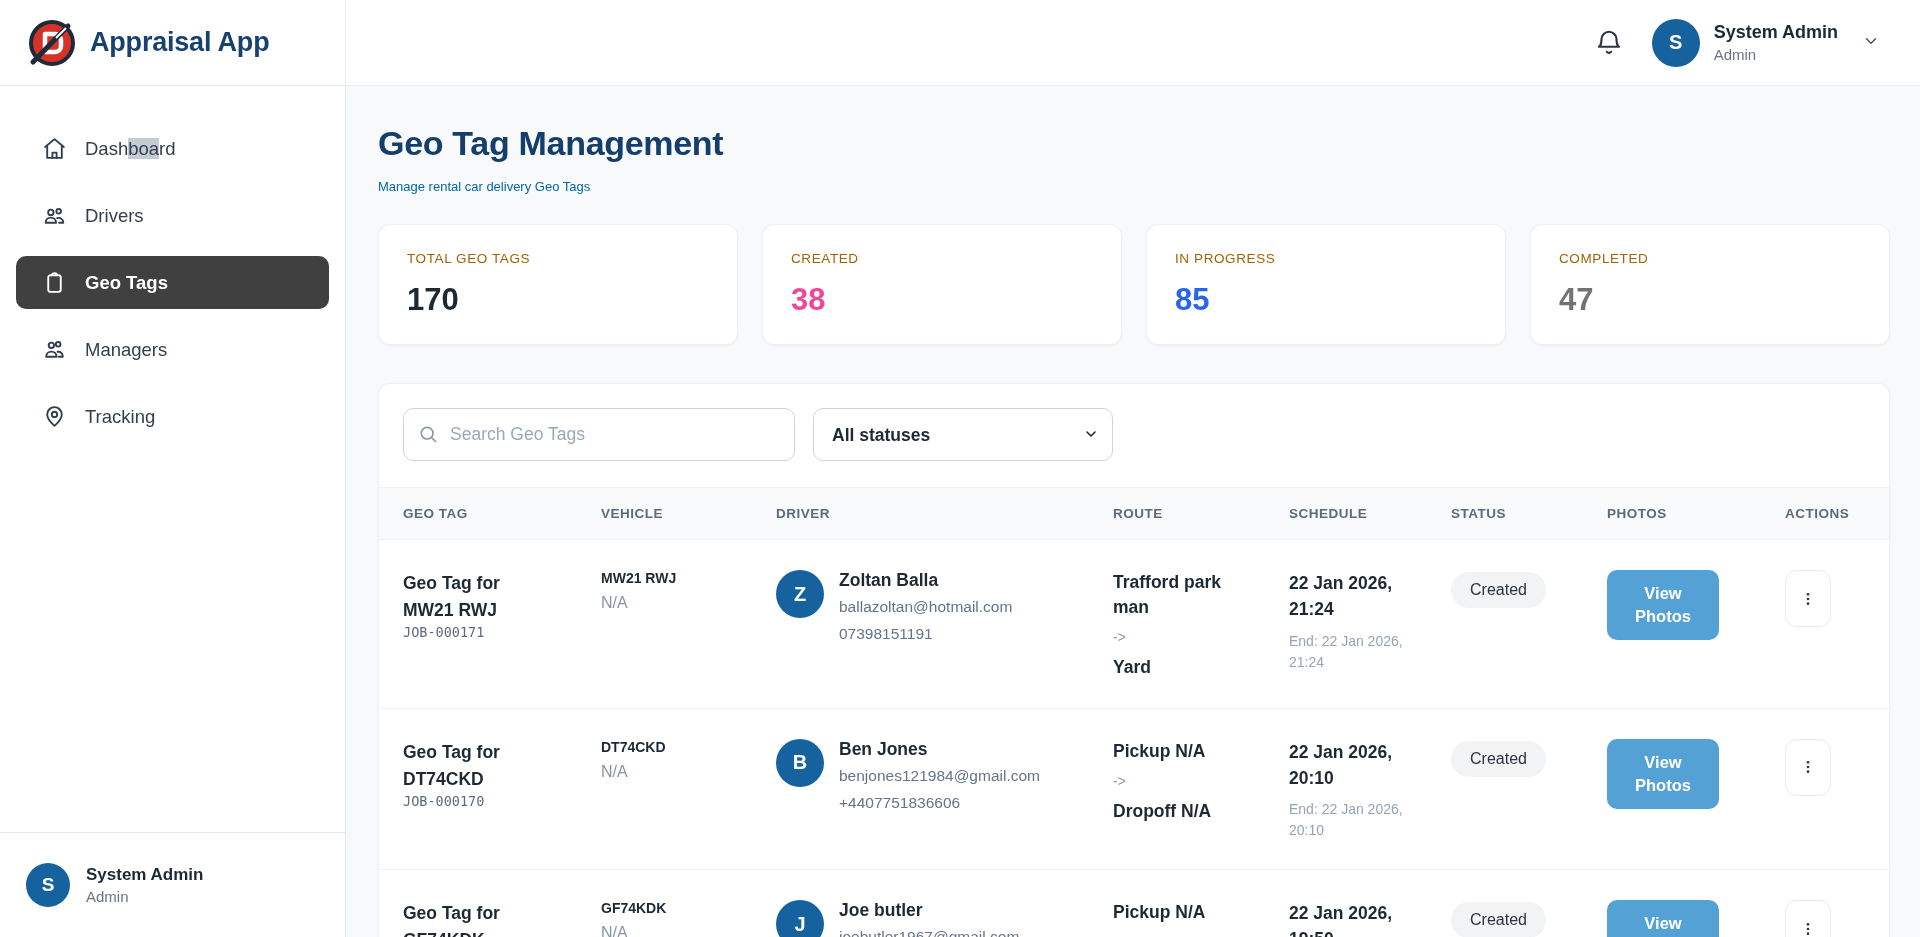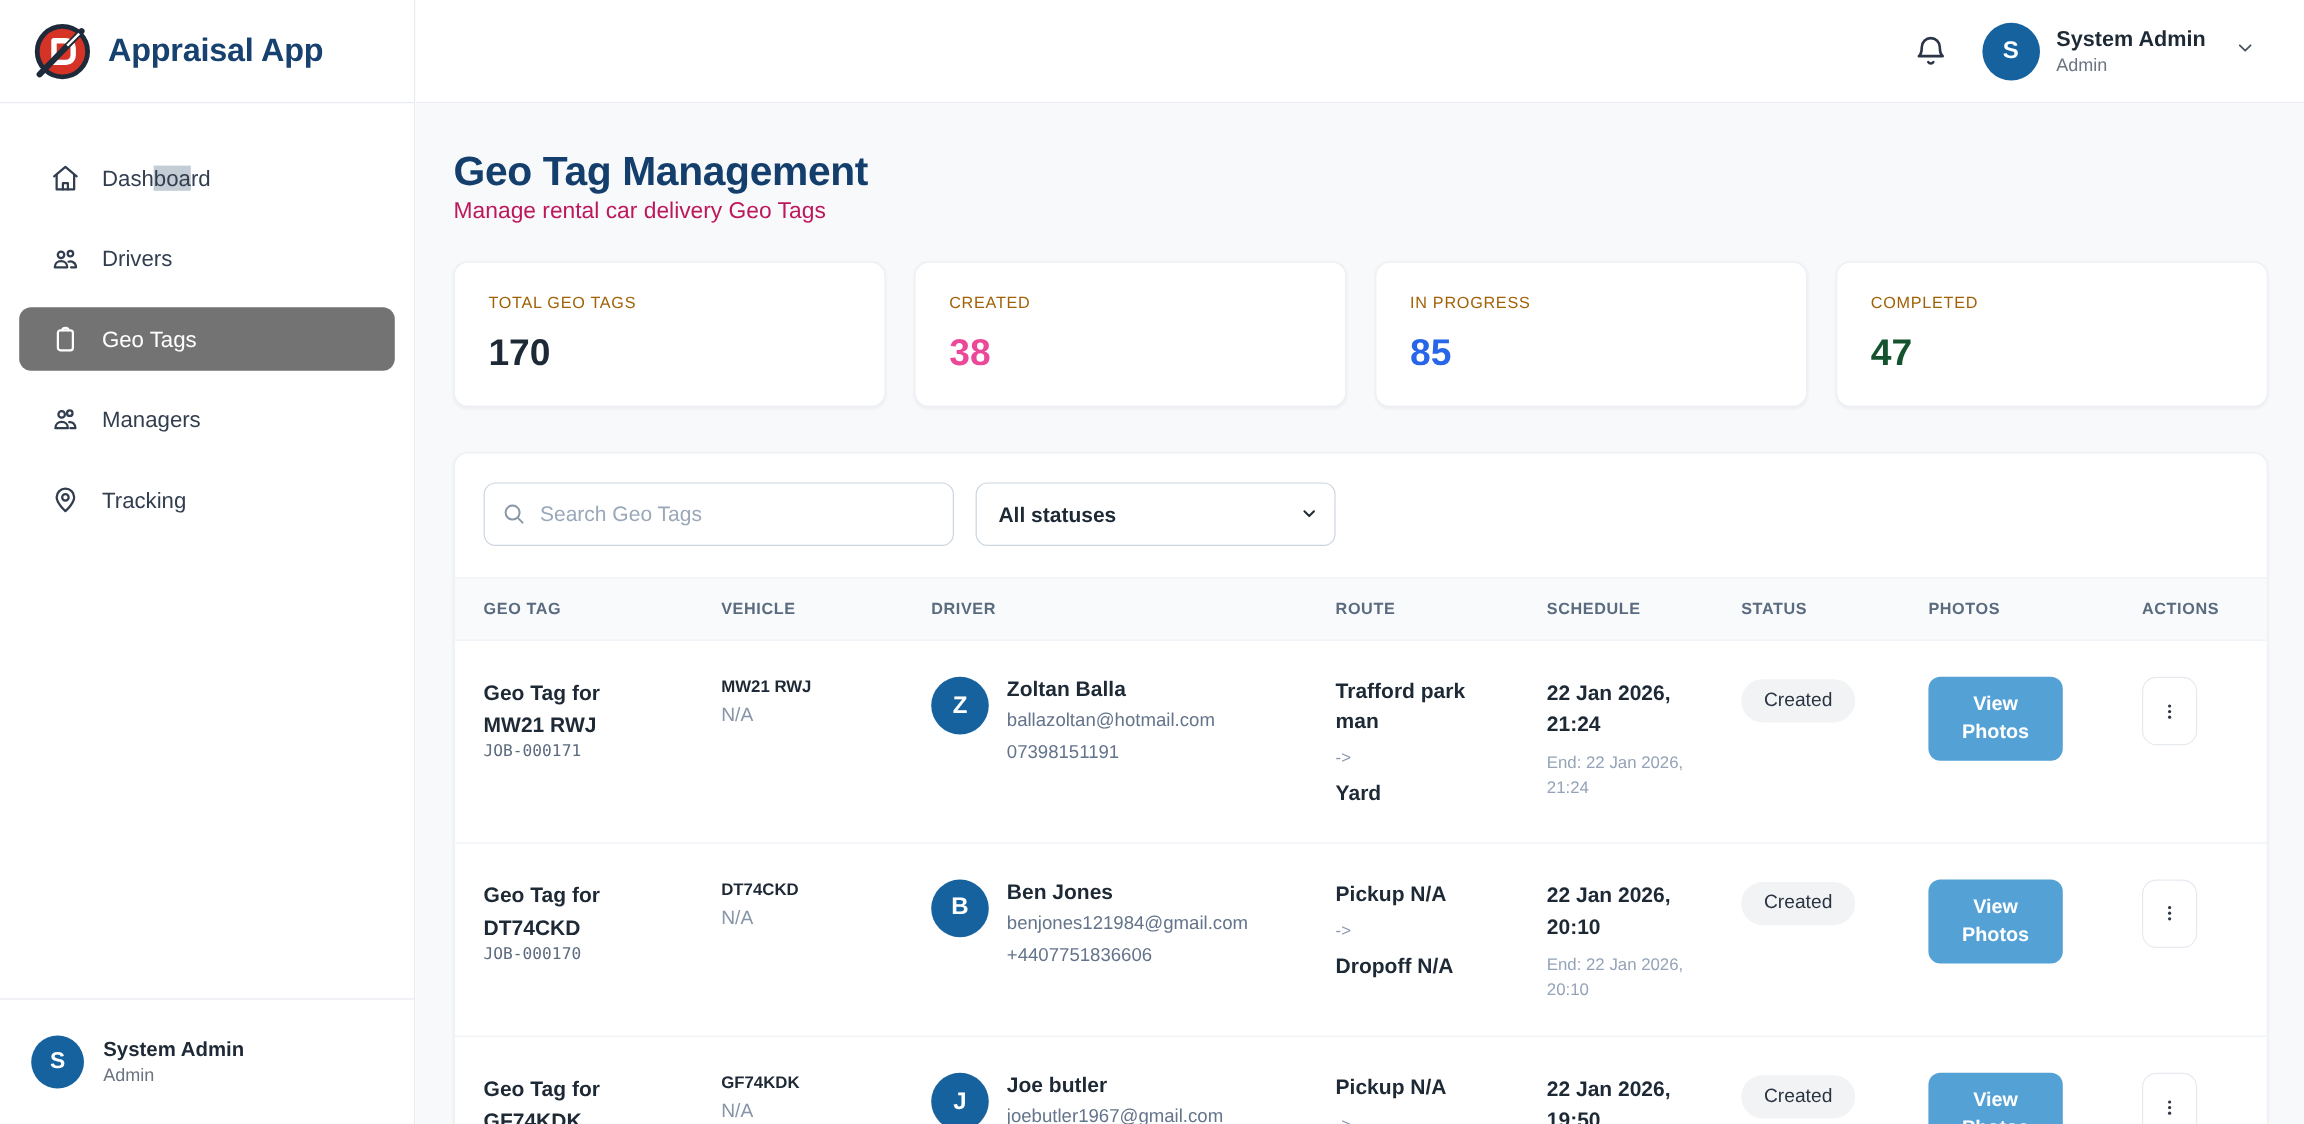--- a/index.html
+++ b/index.html
@@ -18,21 +18,21 @@
   .logo-badge { width:48px; height:48px; flex:0 0 auto; }
   .app-title { font-size:27px; font-weight:700; color:#17416e; letter-spacing:-0.2px; }
   .nav { padding:36px 16px 0 16px;text-align:center; }
   .nav-item {
     display:flex; align-items:center; gap:18px;
     padding:14px 16px 14px 26px; margin-bottom:14px;
     border-radius:10px; color:#323e4f; font-size:18.5px; font-weight:500;
     cursor:pointer;
   }
   .nav-item svg { width:25px; height:25px; flex:0 0 auto; }
-  .nav-item.active { background:#737373; color:#ffffff; font-weight:400; }
+  .nav-item.active { background:#404040; color:#ffffff; font-weight:700; }
   .txt-selection { background:#c4cdd5; }
   .sidebar-footer {
     position:absolute; left:0; bottom:0; width:100%;
     border-top:1px solid #e7eaee; padding:30px 26px;
     display:flex; align-items:center; gap:16px;
   }
   .avatar {
     border-radius:50%; background:#15629e; color:#fff;
     display:flex; align-items:center; justify-content:center; font-weight:600;
   }
@@ -46,21 +46,21 @@
     background:#ffffff; border-bottom:1px solid #e7eaee;
     display:flex; align-items:center; justify-content:flex-end;
     padding-right:40px; gap:28px; z-index:9;
   }
   .bell-btn { width:30px; height:30px; color:#2b3545; cursor:pointer; }
   .topbar-user { display:flex; align-items:center; gap:14px; cursor:pointer; }
   .chev { color:#4b5563; margin-left:10px; }
   
   .main { margin-left:346px; padding:38px 30px 0 32px; }
   .page-title { font-size:34px; font-weight:700; color:#143e6b; letter-spacing:-0.3px; }
-  .page-sub { font-size:19px; color:#be185d; margin-top:3px; }
+  .page-sub { font-size:13px; color:#0369a1; margin-top:16px; }
   .stats { display:grid; grid-template-columns:repeat(4,1fr); gap:24px; margin-top:30px; }
   .stat-card {
     background:#fff; border:1px solid #edf0f4; border-radius:12px;
     padding:26px 28px; box-shadow:0 1px 3px rgba(16,24,40,.05);
   }
   .stat-label { font-size:13.5px; font-weight:400; color:#a16207; letter-spacing:0.6px; }
   .stat-value { font-size:31px; font-weight:700; margin-top:16px; }
   
   .table-card {
     background:#fff; border:1px solid #edf0f4; border-radius:12px;
@@ -224,21 +224,21 @@
     <div class="stat-card">
       <div class="stat-label">CREATED</div>
       <div class="stat-value" style="color: #ec4899;">38</div>
     </div>
     <div class="stat-card">
       <div class="stat-label">IN PROGRESS</div>
       <div class="stat-value" style="color: rgb(39, 102, 232);">85</div>
     </div>
     <div class="stat-card">
       <div class="stat-label">COMPLETED</div>
-      <div class="stat-value" style="color: #14532d;">47</div>
+      <div class="stat-value" style="color: #737373;">47</div>
     </div>
   </section>
 
   <section class="table-card">
     <div class="controls">
       <div class="search-wrap">
         <svg viewBox="0 0 24 24" fill="none" stroke="currentColor" stroke-width="2" stroke-linecap="round">
             <circle cx="11" cy="11" r="7"></circle>
             <line x1="16.5" y1="16.5" x2="21" y2="21"></line>
           </svg>

